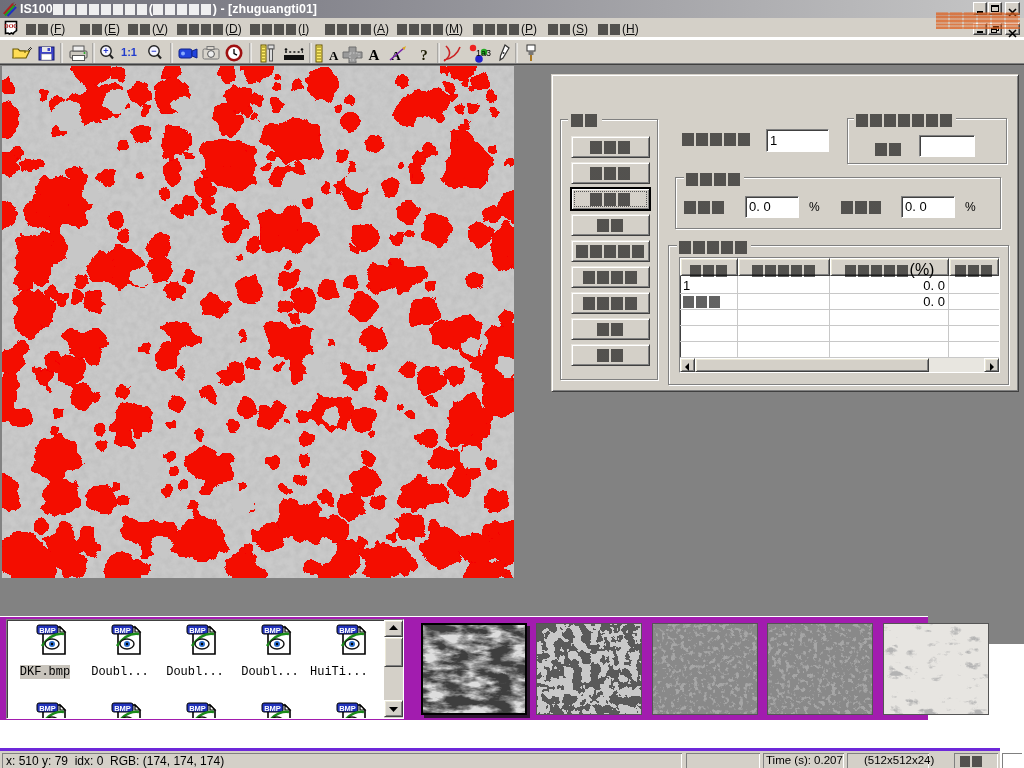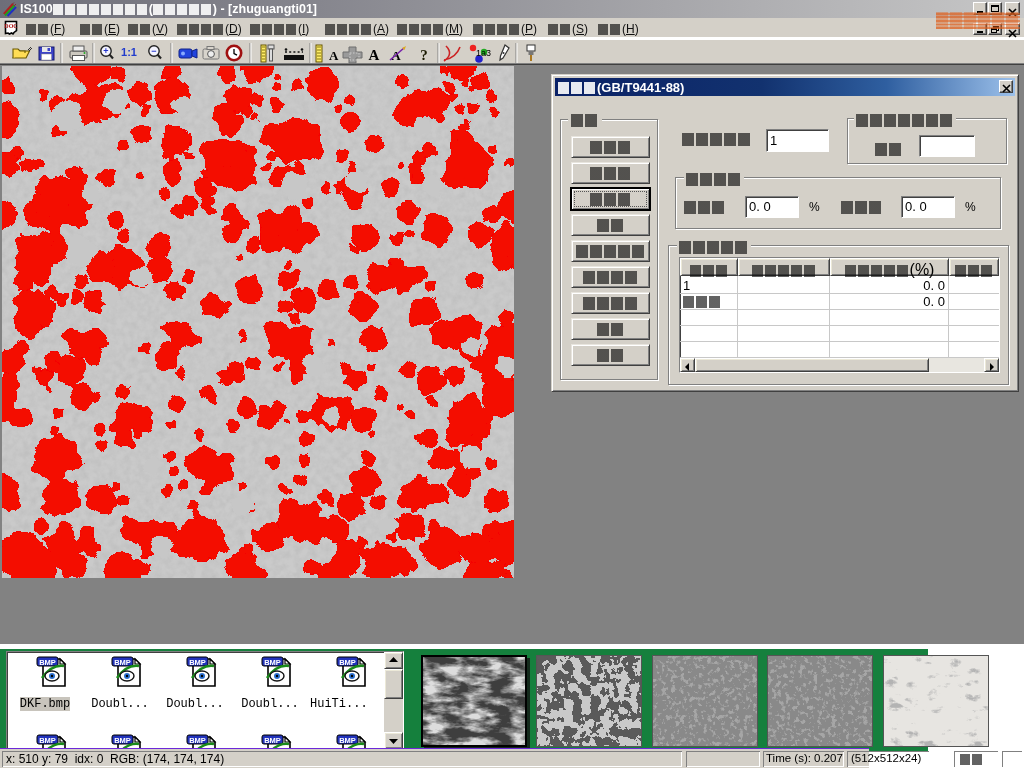--- a/index.html
+++ b/index.html
@@ -602,26 +602,20 @@
           <circle cx="108" cy="228" r="10"></circle>
           <circle cx="312" cy="300" r="10"></circle>
           <circle cx="470" cy="390" r="11"></circle>
           <circle cx="160" cy="480" r="10"></circle>
           <circle cx="505" cy="300" r="10"></circle>
         </g>
       </svg></div>
 </div>
 
 <div class="abs" style="left:551px;top:74px;width:468px;height:318px;background:#d4d0c8;border:1px solid;border-color:#d4d0c8 #404040 #404040 #d4d0c8;box-shadow:inset 1px 1px 0 #fff,inset -1px -1px 0 #808080">
-  <div class="abs" style="left:3px;top:3px;width:460px;height:18px;background:linear-gradient(90deg,#0a2166 0%,#12326f 45%,#2f5fa0 72%,#9cc0ea 100%);color:#fff;font-weight:bold;font-size:13px">
-    <span style="position:absolute;left:3px;top:2px"><i class="zh" style="width:39px;height:12px;vertical-align:-2px;background:repeating-linear-gradient(90deg,rgba(255,255,255,.9) 0 10.9px,rgba(0,0,0,0) 10.9px 13px);"></i>(GB/T9441-88)</span>
-    <div class="wbtn" style="left:444px;top:2px;width:14px;height:13px;text-align:center"><svg width="9" height="9" viewBox="0 0 9 9" style="margin-top:2px">
-          <path d="M1 1 L8 8 M8 1 L1 8" stroke="#000" stroke-width="1.6"></path>
-        </svg></div>
-  </div>
 
   <div class="group abs" style="left:8px;top:44px;width:98px;height:261px"></div>
   <div class="abs" style="left:16px;top:36px;background:#d4d0c8;padding:0 3px"><i class="zh" style="width:28px;height:13px;vertical-align:-2px;background:repeating-linear-gradient(90deg,rgba(10,10,10,.64) 0 11.8px,rgba(0,0,0,0) 11.8px 14px);"></i></div>
   <div class="btn" style="top:61px;left:19px"><i class="zh" style="width:42px;height:13px;vertical-align:-2px;background:repeating-linear-gradient(90deg,rgba(10,10,10,.64) 0 11.8px,rgba(0,0,0,0) 11.8px 14px);"></i></div>
     <div class="btn" style="top:87px;left:19px"><i class="zh" style="width:42px;height:13px;vertical-align:-2px;background:repeating-linear-gradient(90deg,rgba(10,10,10,.64) 0 11.8px,rgba(0,0,0,0) 11.8px 14px);"></i></div>
     <div class="btn" style="top:139px;left:19px"><i class="zh" style="width:28px;height:13px;vertical-align:-2px;background:repeating-linear-gradient(90deg,rgba(10,10,10,.64) 0 11.8px,rgba(0,0,0,0) 11.8px 14px);"></i></div>
     <div class="btn" style="top:165px;left:19px"><i class="zh" style="width:70px;height:13px;vertical-align:-2px;background:repeating-linear-gradient(90deg,rgba(10,10,10,.64) 0 11.8px,rgba(0,0,0,0) 11.8px 14px);"></i></div>
     <div class="btn" style="top:191px;left:19px"><i class="zh" style="width:56px;height:13px;vertical-align:-2px;background:repeating-linear-gradient(90deg,rgba(10,10,10,.64) 0 11.8px,rgba(0,0,0,0) 11.8px 14px);"></i></div>
     <div class="btn" style="top:217px;left:19px"><i class="zh" style="width:56px;height:13px;vertical-align:-2px;background:repeating-linear-gradient(90deg,rgba(10,10,10,.64) 0 11.8px,rgba(0,0,0,0) 11.8px 14px);"></i></div>
     <div class="btn" style="top:243px;left:19px"><i class="zh" style="width:28px;height:13px;vertical-align:-2px;background:repeating-linear-gradient(90deg,rgba(10,10,10,.64) 0 11.8px,rgba(0,0,0,0) 11.8px 14px);"></i></div>
@@ -675,21 +669,21 @@
           </svg></div>
       <div class="raised abs" style="left:304px;top:0;width:15px;height:14px"><svg width="13" height="12">
             <path d="M5 2 L9 6 L5 10 z" fill="#000"></path>
           </svg></div>
       <div class="abs" style="left:15px;top:0;width:289px;height:14px;background:#e8e6e0"></div>
       <div class="raised abs" style="left:15px;top:0;width:234px;height:14px"></div>
     </div>
   </div>
 </div>
 
-<div class="abs" style="left:0;top:648px;width:928px;height:104px;background:#15803d;border-top:1px solid #fff">
+<div class="abs" style="left:0;top:616px;width:928px;height:104px;background:#a21caf;border-top:1px solid #fff">
   <div class="abs sunken" style="left:6px;top:2px;width:398px;height:100px;background:#fff;overflow:hidden">
     <div class="abs" style="left:0;top:0;width:360px;height:100px">
       <svg width="34" height="32" viewBox="0 0 34 32" style="position:absolute;left:29px;top:4px">
 <path d="M7 3 h17 l5 5 v22 h-22 z" fill="#fff" stroke="#000" stroke-width="1.6"></path>
 <path d="M24 3 l5 5 h-5 z" fill="#fff" stroke="#000" stroke-width="1.2"></path>
 <rect x="1" y="1" width="21" height="9" rx="2" fill="#2233bb" stroke="#000"></rect>
 <text x="11.5" y="8.5" font-size="7.5" font-family="Liberation Sans" font-weight="bold" fill="#fff" text-anchor="middle">BMP</text>
 <path d="M6 22 q10 -14 22 -12" fill="none" stroke="#1a8a1a" stroke-width="2.6"></path>
 <ellipse cx="16" cy="20" rx="7" ry="5" fill="#fff" stroke="#111" stroke-width="1.4"></ellipse>
 <circle cx="16" cy="20" r="3" fill="#2b6fd0"></circle>
@@ -855,22 +849,22 @@
           <filter id="th4" x="0" y="0" width="100%" height="100%">
             <feTurbulence type="turbulence" baseFrequency="0.05 0.085" numOctaves="4" seed="4"></feTurbulence>
             <feColorMatrix type="matrix" values="0 0 0 0 0.45  0 0 0 0 0.45  0 0 0 0 0.45  2.2 2.2 2.2 0 -2.75"></feColorMatrix>
           </filter>
         </defs>
         <rect width="104" height="90" fill="#e7e5e1"></rect>
         <rect width="104" height="90" filter="url(#th4)"></rect>
       </svg></div>
 </div>
 
-<div class="abs" style="left:0;top:748px;width:869px;height:20px;background:#d4d0c8;border-top:1px solid #6d28d9;font-size:12px">
+<div class="abs" style="left:0;top:748px;width:1000px;height:20px;background:#d4d0c8;border-top:3px solid #6d28d9;font-size:12px">
   <div class="abs" style="left:2px;top:2px;width:680px;height:16px;box-shadow:inset 1px 1px 0 #808080,inset -1px -1px 0 #fff;padding:1px 4px">x: 510 y: 79&nbsp; idx: 0&nbsp; RGB: (174, 174, 174)</div>
   <div class="abs" style="left:686px;top:2px;width:74px;height:16px;box-shadow:inset 1px 1px 0 #808080,inset -1px -1px 0 #fff"></div>
   <div class="abs" style="left:763px;top:2px;width:81px;height:16px;box-shadow:inset 1px 1px 0 #808080,inset -1px -1px 0 #fff;padding:1px 3px;font-size:11.5px;white-space:nowrap">Time (s): 0.207</div>
-  <div class="abs" style="left:847px;top:2px;width:82px;height:16px;box-shadow:inset 1px 1px 0 #808080,inset -1px -1px 0 #fff;padding:1px 4px;font-size:11.5px;white-space:nowrap">(512x512x24)</div>
+  <div class="abs" style="left:847px;top:2px;width:82px;height:16px;box-shadow:inset 1px 1px 0 #808080,inset -1px -1px 0 #fff;padding:1px 17px;font-size:11.5px;white-space:nowrap">(512x512x24)</div>
   <div class="abs" style="left:954px;top:2px;width:44px;height:16px;box-shadow:inset 1px 1px 0 #808080,inset -1px -1px 0 #fff;padding:1px 6px"><i class="zh" style="width:24px;height:11px;vertical-align:-2px;background:repeating-linear-gradient(90deg,rgba(10,10,10,.64) 0 10.1px,rgba(0,0,0,0) 10.1px 12px);"></i></div>
   <div class="abs" style="left:1002px;top:2px;width:20px;height:16px;box-shadow:inset 1px 1px 0 #808080,inset -1px -1px 0 #fff"></div>
 </div>
 
 <div class="abs" style="left:936px;top:12px;z-index:50"><i class="zh" style="width:84px;height:17px;vertical-align:-3px;background:repeating-linear-gradient(0deg,rgba(222,96,30,.6) 0 1.8px,rgba(222,96,30,.1) 1.8px 3.6px),repeating-linear-gradient(90deg,rgba(222,96,30,.38) 0 12px,rgba(0,0,0,0) 12px 14px)"></i></div>
 
 </body></html>

